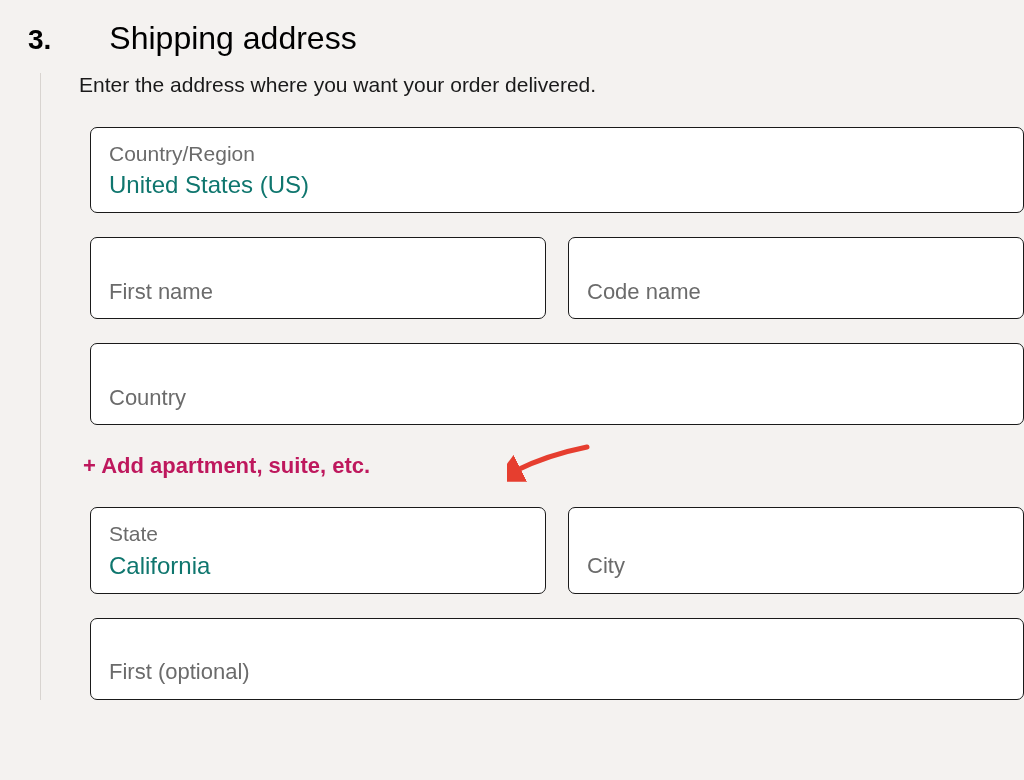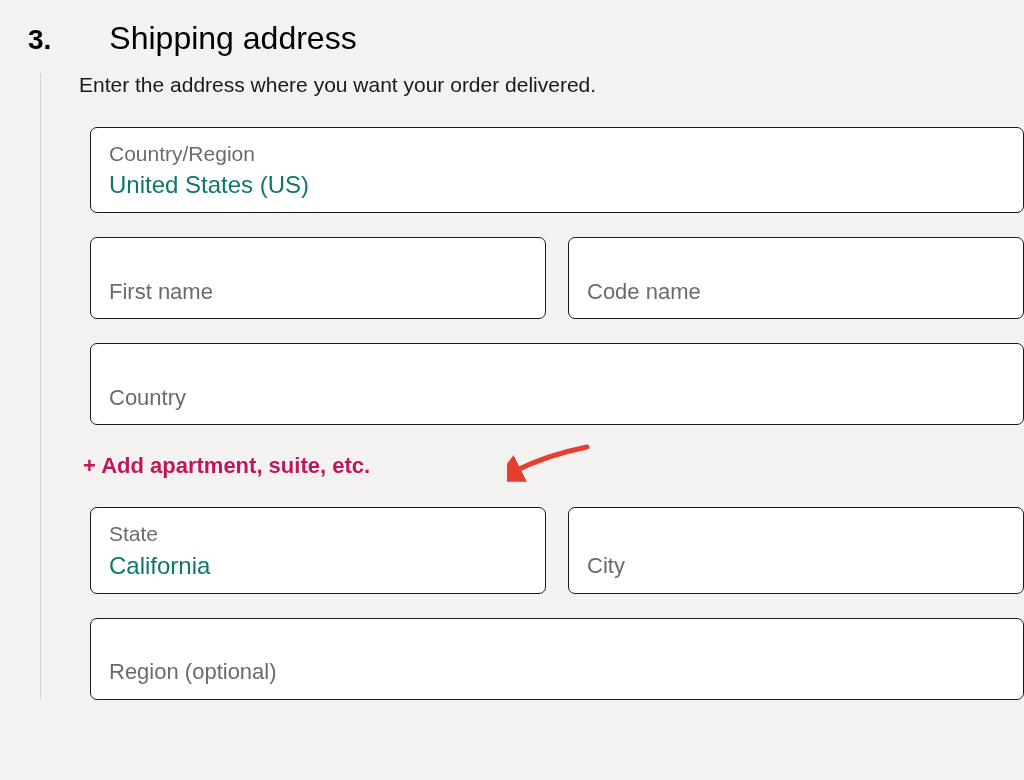--- a/index.html
+++ b/index.html
@@ -157,18 +157,18 @@
         <span class="field-label">State</span>
         <span class="field-value">California</span>
       </div>
       <div class="field">
         <span class="field-label">City</span>
       </div>
     </div>
 
     <div class="field-row">
       <div class="field">
-        <span class="field-label">Region (optional)</span>
+        <span class="field-label">First (optional)</span>
       </div>
     </div>
 
   </div>
 </div>
 
 </body></html>

